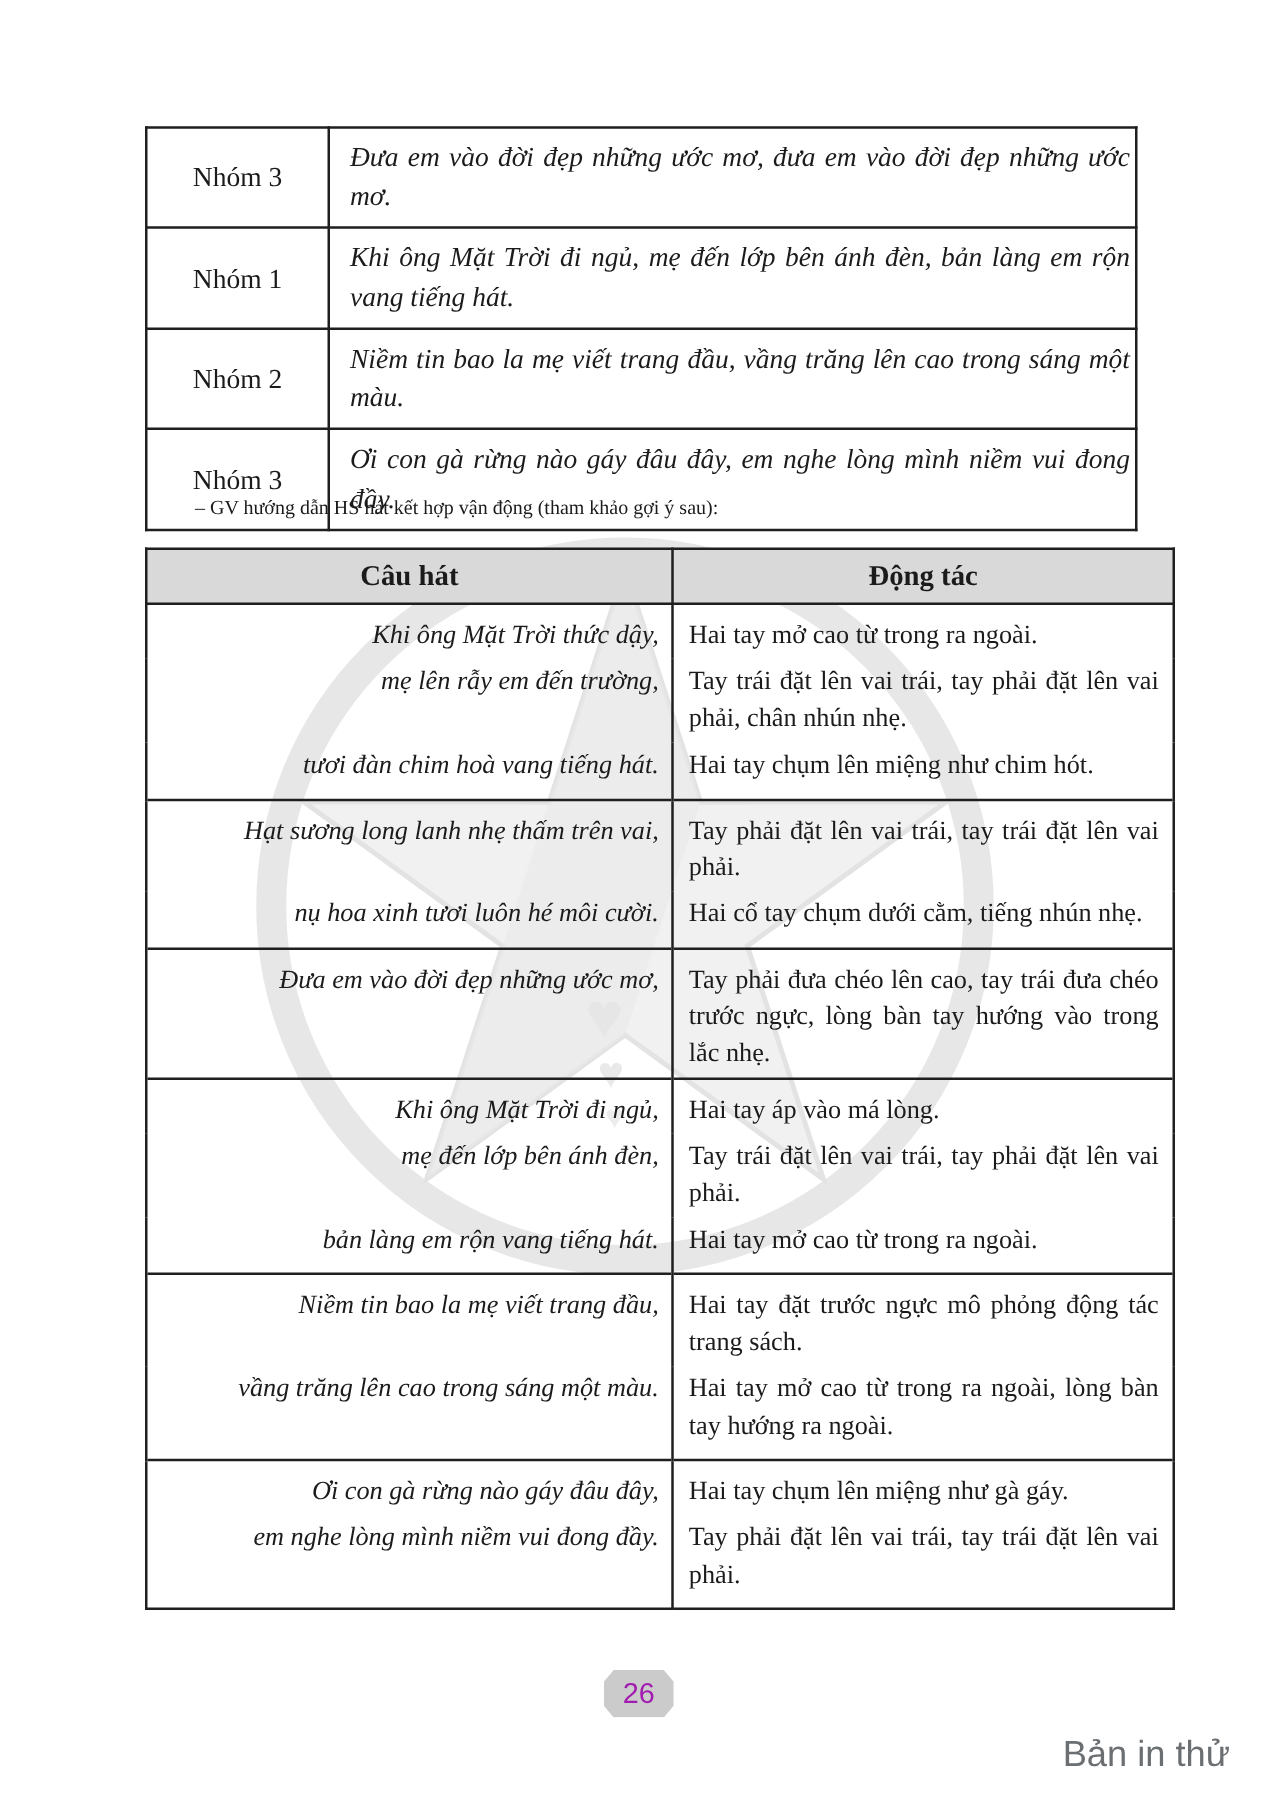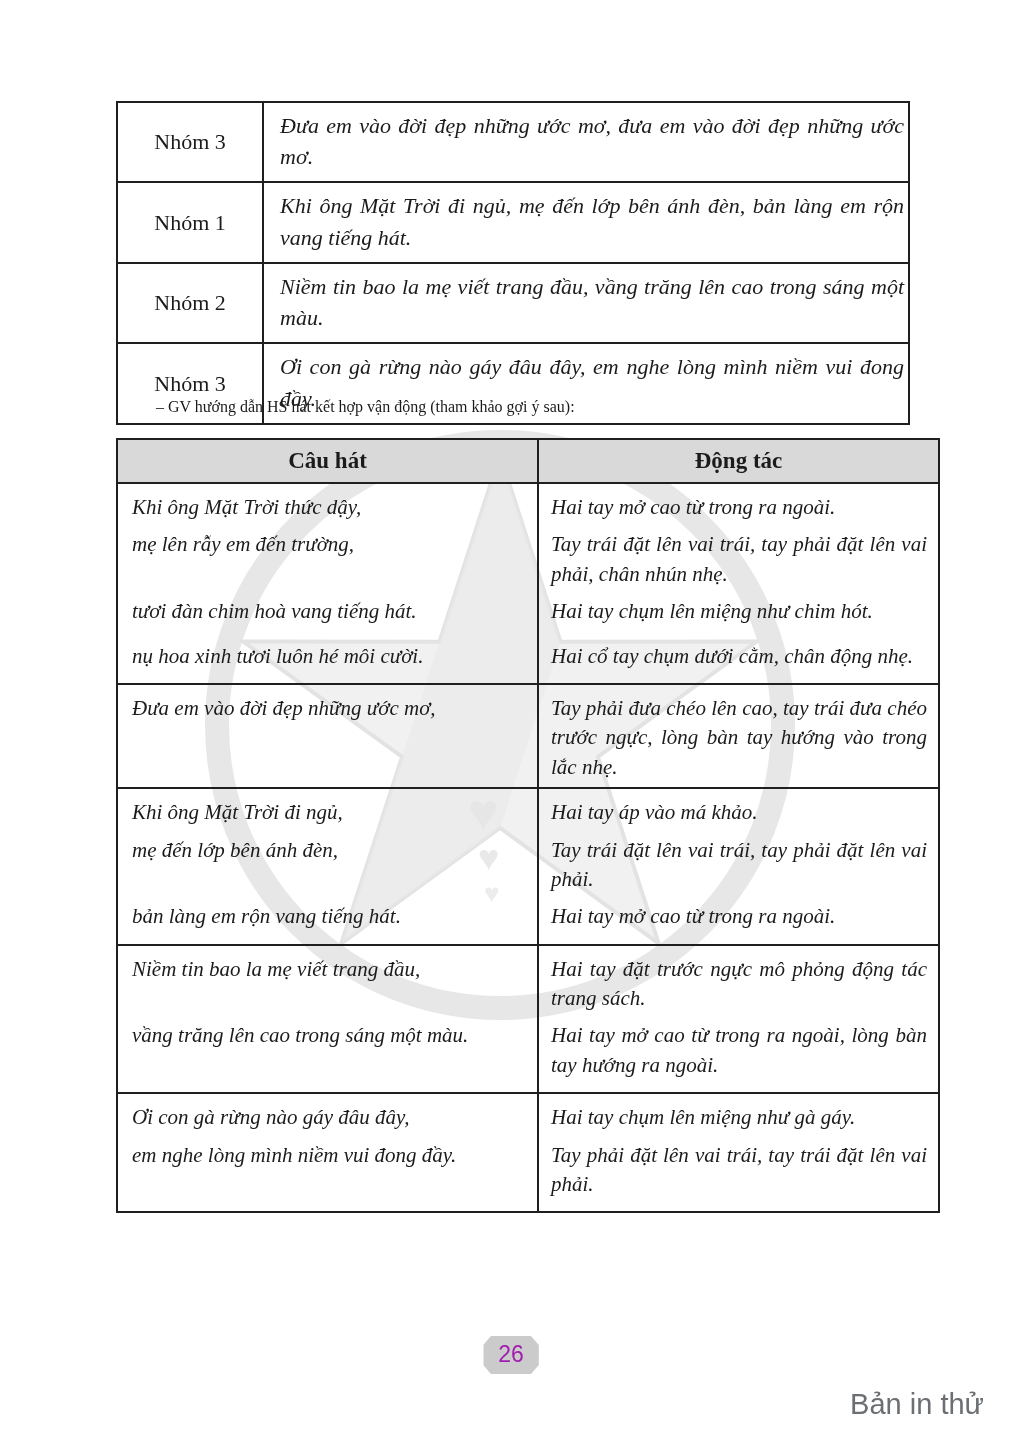--- a/index.html
+++ b/index.html
@@ -21,23 +21,24 @@
   .actions-table th{
     background:var(--header-bg,#d9d9d9);border:2px solid #1f1f1f;
     font-size:23px;font-weight:bold;padding:8px 6px;text-align:center;
   }
   th.col-lyric{width:407px;}
   th.col-action{width:387px;margin-top:10px;}
   .actions-table td{
     border-left:2px solid #1f1f1f;border-right:2px solid #1f1f1f;
     font-size:21px;line-height:1.4;vertical-align:top;
     padding:3px 10px 5px 14px;
+    text-align:right;
   }
   td.a-lyric{font-style:italic;}
-  td.a-action{text-align:justify;padding-left:12px;padding-right:11px;font-style:italic;}
+  td.a-action{text-align:justify;padding-left:12px;padding-right:11px;}
   tr.group-start td{border-top:2px solid #1f1f1f;padding-top:9px;}
   tr.group-end td{padding-bottom:12px;}
   .actions-table tr:last-child td{border-bottom:2px solid #1f1f1f;}
   
   .page-badge{
     position:absolute;top:1336px;left:50%;transform:translateX(-50%);
     background:var(--badge-bg,#cbcbcb);color:#a21caf;
     font-family:"Liberation Sans", sans-serif;font-size:23px;
     padding:5px 15px 6px 15px;z-index:1;
     clip-path:polygon(14% 0,86% 0,100% 24%,100% 76%,86% 100%,14% 100%,0 76%,0 24%);
@@ -96,31 +97,35 @@
         <td class="a-action">Hai tay mở cao từ trong ra ngoài.</td>
       </tr>
       <tr class="">
         <td class="a-lyric">mẹ lên rẫy em đến trường,</td>
         <td class="a-action">Tay trái đặt lên vai trái, tay phải đặt lên vai phải, chân nhún nhẹ.</td>
       </tr>
       <tr class="group-end">
         <td class="a-lyric">tươi đàn chim hoà vang tiếng hát.</td>
         <td class="a-action">Hai tay chụm lên miệng như chim hót.</td>
       </tr>
+      <tr class="group-start ">
+        <td class="a-lyric">Hạt sương long lanh nhẹ thấm trên vai,</td>
+        <td class="a-action">Tay phải đặt lên vai trái, tay trái đặt lên vai phải.</td>
+      </tr>
       <tr class="group-end">
         <td class="a-lyric">nụ hoa xinh tươi luôn hé môi cười.</td>
-        <td class="a-action">Hai cổ tay chụm dưới cằm, chân động nhẹ.</td>
+        <td class="a-action">Hai cổ tay chụm dưới cằm, tiếng nhún nhẹ.</td>
       </tr>
       <tr class="group-start ">
         <td class="a-lyric">Đưa em vào đời đẹp những ước mơ,</td>
         <td class="a-action">Tay phải đưa chéo lên cao, tay trái đưa chéo trước ngực, lòng bàn tay hướng vào trong lắc nhẹ.</td>
       </tr>
       <tr class="group-start ">
         <td class="a-lyric">Khi ông Mặt Trời đi ngủ,</td>
-        <td class="a-action">Hai tay áp vào má khảo.</td>
+        <td class="a-action">Hai tay áp vào má lòng.</td>
       </tr>
       <tr class="">
         <td class="a-lyric">mẹ đến lớp bên ánh đèn,</td>
         <td class="a-action">Tay trái đặt lên vai trái, tay phải đặt lên vai phải.</td>
       </tr>
       <tr class="group-end">
         <td class="a-lyric">bản làng em rộn vang tiếng hát.</td>
         <td class="a-action">Hai tay mở cao từ trong ra ngoài.</td>
       </tr>
       <tr class="group-start ">

